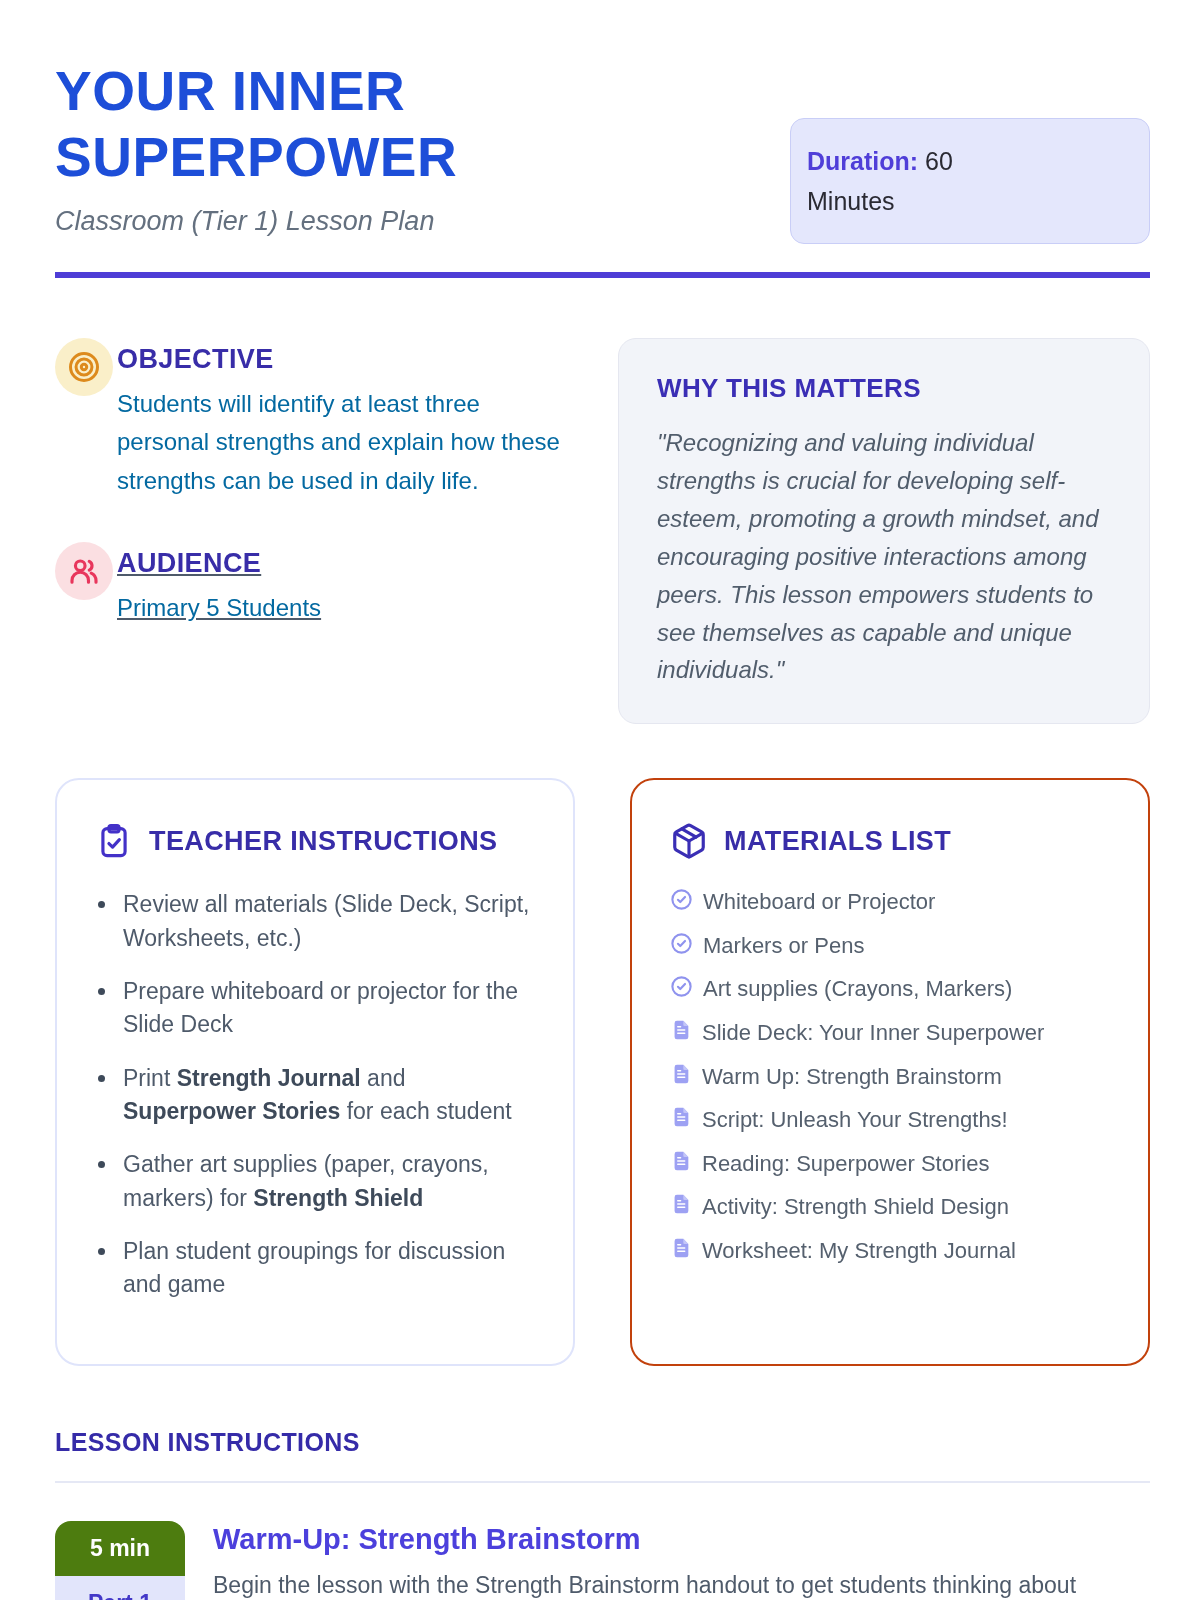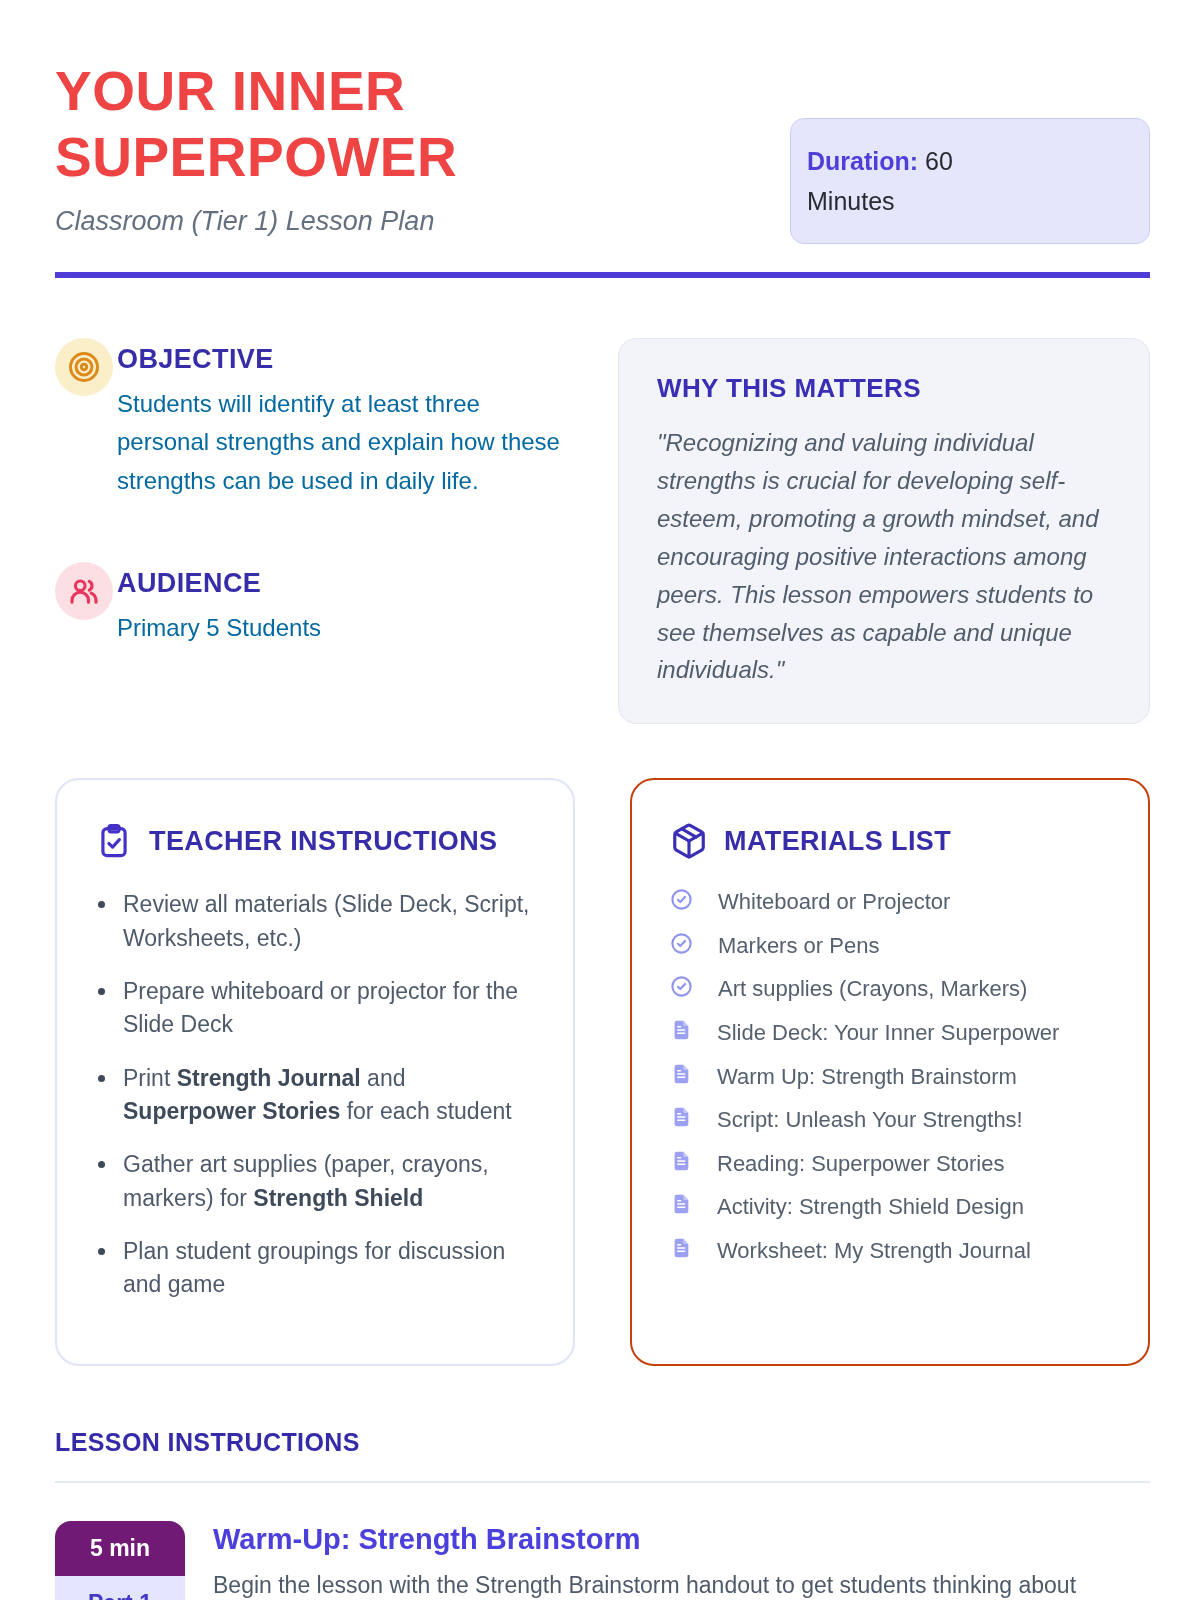--- a/index.html
+++ b/index.html
@@ -7,71 +7,71 @@
   body {
     width:1200px; height:1600px; overflow:hidden;
     font-family:"Liberation Sans", sans-serif;
     color:#4E5A6A;
   }
   .page { padding:58px 50px 0 55px; width:1200px; height:1600px; overflow:hidden; }
 
   
   .header-row { display:flex; justify-content:space-between; align-items:flex-start; }
   .title {
-    font-size:55px; font-weight:800; color:#ef4444;
+    font-size:55px; font-weight:800; color:#1d4ed8;
     line-height:1.2; letter-spacing:0.5px; width:640px;
   }
   .subtitle { margin-top:16px; font-style:italic; font-size:27px; color:#64707F; }
   .duration-box {
     margin-top:60px; width:360px; flex:none;
     background:#E4E7FC; border:1px solid #C9CEF7; border-radius:14px;
     padding:22px 16px; font-size:25px; line-height:1.6; color:#2A2A33;
   }
   .duration-inner { max-width:218px; }
   .duration-label { color:#4F3ED8; font-weight:700; }
   .rule { height:6px; background:#4E3DD6; margin-top:28px; }
 
   
   .overview { display:grid; grid-template-columns:508px 1fr; column-gap:55px; margin-top:60px; }
   .icon-row { display:flex; gap:4px; align-items:flex-start; }
   .icon-circle { width:58px; height:58px; border-radius:50%; flex:none; display:flex; align-items:center; justify-content:center; }
   .obj-circle { background:#FAEFC9; }
   .aud-circle { background:#FBDFE2; }
   .sec-heading { font-size:27px; font-weight:800; color:#382DA8; letter-spacing:0.4px; padding-top:6px; }
   .body-text { font-size:24px; line-height:1.6; color:#0369a1; margin-top:10px; }
-  .audience-block { margin-top:62px; }
+  .audience-block { margin-top:42px;text-decoration:underline; }
 
   .why-box { background:#F2F4F9; border:1px solid #E5E7F0; border-radius:18px; padding:34px 38px; align-self:start; }
   .why-heading { font-size:26px; font-weight:800; color:#3A2EB5; letter-spacing:0.4px; }
   .why-quote { font-style:italic; font-size:24px; line-height:1.58; color:#515D6C; margin-top:20px; }
 
   
   .cards { display:grid; grid-template-columns:1fr 1fr; column-gap:55px; margin-top:54px; }
   .card { border-radius:24px; background:#ffffff; padding:42px 38px; }
   .prep-card { border:2px solid #DFE4FB; }
   .mat-card  { border:2px solid #c2410c; }
   .card-header { display:flex; align-items:center; gap:16px; }
   .card-heading { font-size:27px; font-weight:800; color:#382DA8; letter-spacing:0.4px; }
 
   .prep-list { margin:28px 0 0 0; padding-left:24px; list-style:disc; }
   .prep-list li { font-size:23px; line-height:1.45; margin-bottom:20px; color:#4E5A6A; padding-left:4px; }
   .prep-list li::marker { color:#3E4A5A; }
   .prep-list b { color:#3E4A5A; font-weight:700; }
 
   .mat-list { margin-top:26px; }
-  .mat-item { display:flex; align-items:flex-start; gap:25px; font-size:22px; line-height:1.48; margin-bottom:11px; color:#55606E; }
+  .mat-item { display:flex; align-items:flex-start; gap:10px; font-size:22px; line-height:1.48; margin-bottom:11px; color:#55606E; }
   .mat-item .mi-icon { flex:none; display:inline-flex; margin-top:2px; }
 
   
   .li-heading { font-size:25px; font-weight:800; color:#352BA8; margin-top:62px; letter-spacing:0.4px; }
   .li-divider { height:2px; background:#E5E8F5; margin-top:24px; }
 
   .part { display:flex; gap:28px; margin-top:38px; align-items:flex-start; }
   .part-badge { width:130px; flex:none; text-align:center; font-weight:700; }
-  .badge-top { background:#701a75; color:#ffffff; font-size:23px; padding:14px 0; border-radius:16px 16px 0 0;text-align:center; }
+  .badge-top { background:#4d7c0f; color:#ffffff; font-size:23px; padding:14px 0; border-radius:16px 16px 0 0;text-align:center; }
   .badge-bottom { background:#E2E5FB; color:#4338C8; font-size:23px; padding:14px 0; border-radius:0 0 16px 16px; }
   .part-content { flex:1; padding-top:2px; }
   .part-title { font-size:29px; font-weight:700; color:#4C40DC; }
   .part-body { font-size:23px; line-height:1.55; color:#4E5A6A; margin-top:12px; max-width:905px; }
 </style>
 </head>
 <body>
 
 <div class="page">
 

